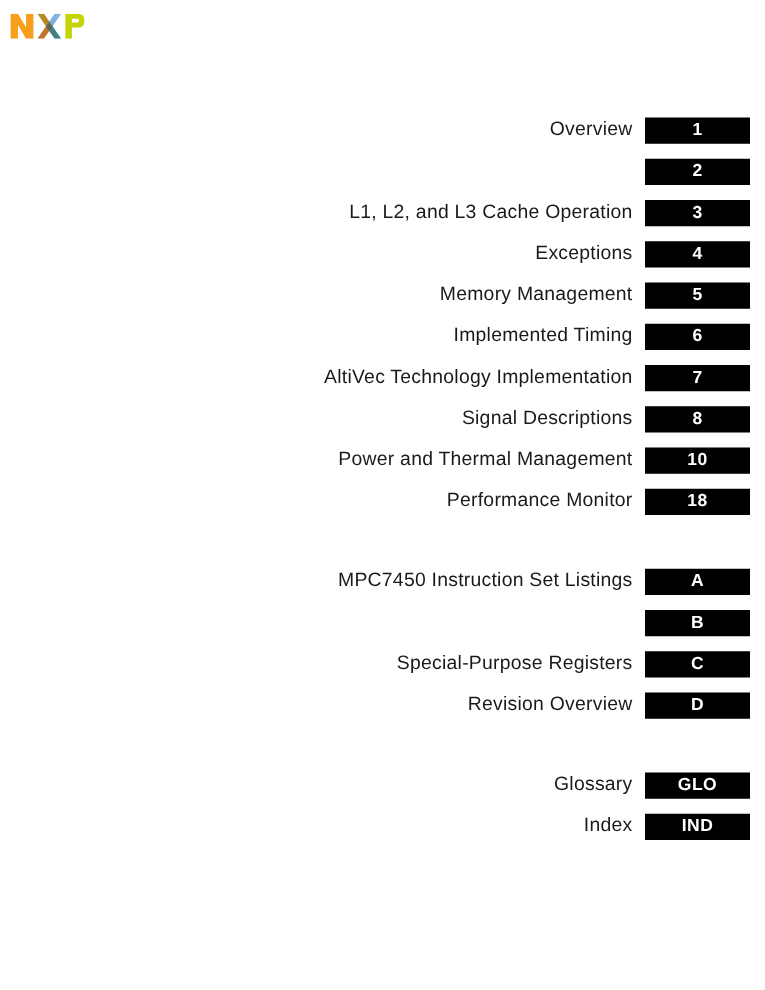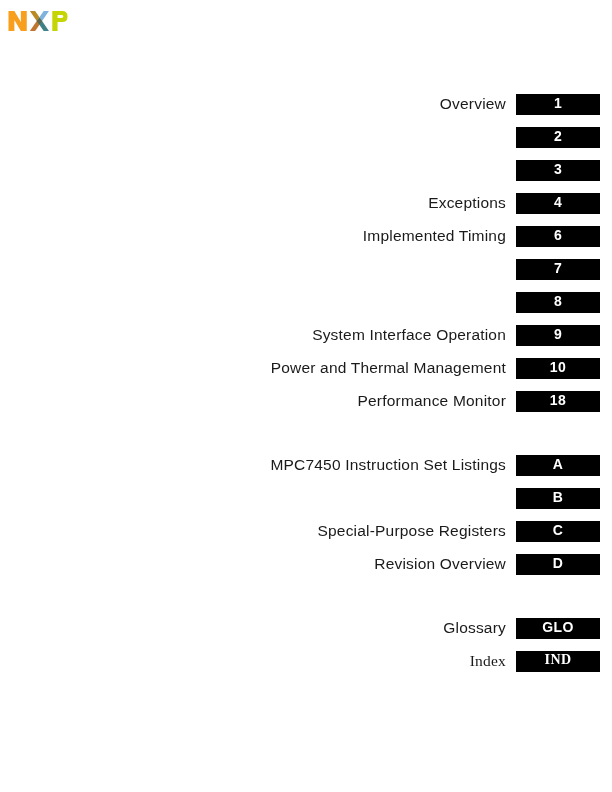--- a/index.html
+++ b/index.html
@@ -33,21 +33,21 @@
   }
   .toc-section + .toc-section { margin-top: 31px; margin-left: 44px; }
 
   .toc-row {
     display: flex;
     align-items: center;
     height: 21px;
     margin-bottom: 12px;
     cursor: pointer;
   }
-  .toc-section:last-child .toc-row:last-child { margin-bottom: 0; font-family: Liberation Serif, serif; }
+  .toc-section:last-child .toc-row:last-child { margin-bottom: 0; }
 
   .toc-label {
     font-size: 15.5px;
     color: #1a1a1a;
     letter-spacing: 0.2px;
     margin-right: 10px;
     transform: translateY(-1px);
     white-space: nowrap;
   }
 
@@ -84,39 +84,42 @@
 
   <div class="toc-section">
     <div class="toc-row">
       <span class="toc-label">Overview</span>
       <span class="toc-tab">1</span>
     </div>
     <div class="toc-row">
       <span class="toc-tab">2</span>
     </div>
     <div class="toc-row">
+      <span class="toc-label">L1, L2, and L3 Cache Operation</span>
       <span class="toc-tab">3</span>
     </div>
     <div class="toc-row">
       <span class="toc-label">Exceptions</span>
       <span class="toc-tab">4</span>
     </div>
     <div class="toc-row">
+      <span class="toc-label">Memory Management</span>
+      <span class="toc-tab">5</span>
+    </div>
+    <div class="toc-row">
       <span class="toc-label">Implemented Timing</span>
       <span class="toc-tab">6</span>
     </div>
     <div class="toc-row">
+      <span class="toc-label">AltiVec Technology Implementation</span>
       <span class="toc-tab">7</span>
     </div>
     <div class="toc-row">
+      <span class="toc-label">Signal Descriptions</span>
       <span class="toc-tab">8</span>
-    </div>
-    <div class="toc-row">
-      <span class="toc-label">System Interface Operation</span>
-      <span class="toc-tab">9</span>
     </div>
     <div class="toc-row">
       <span class="toc-label">Power and Thermal Management</span>
       <span class="toc-tab">10</span>
     </div>
     <div class="toc-row">
       <span class="toc-label">Performance Monitor</span>
       <span class="toc-tab">18</span>
     </div>
   </div>

